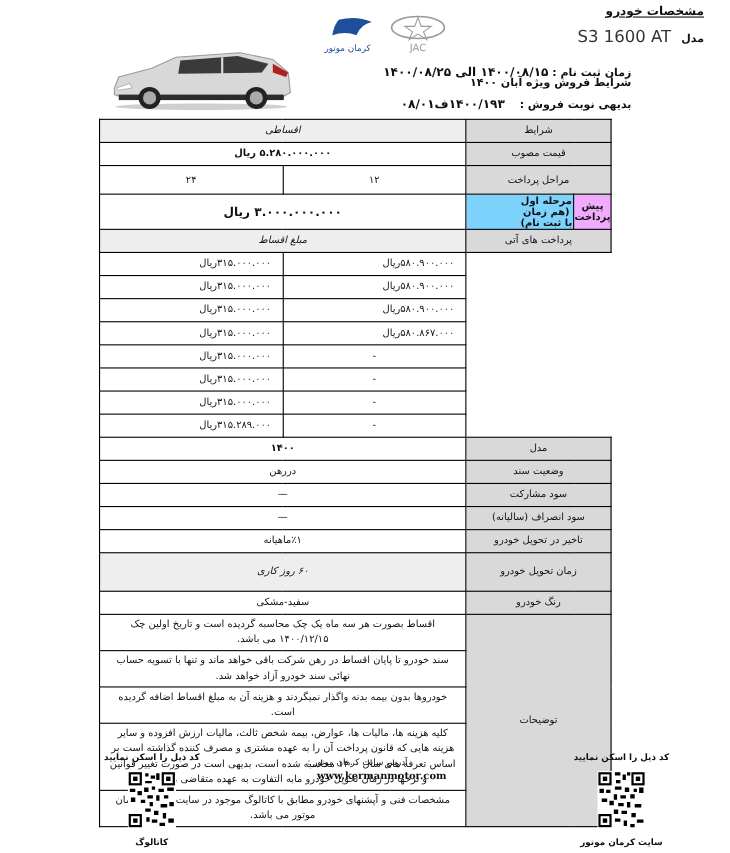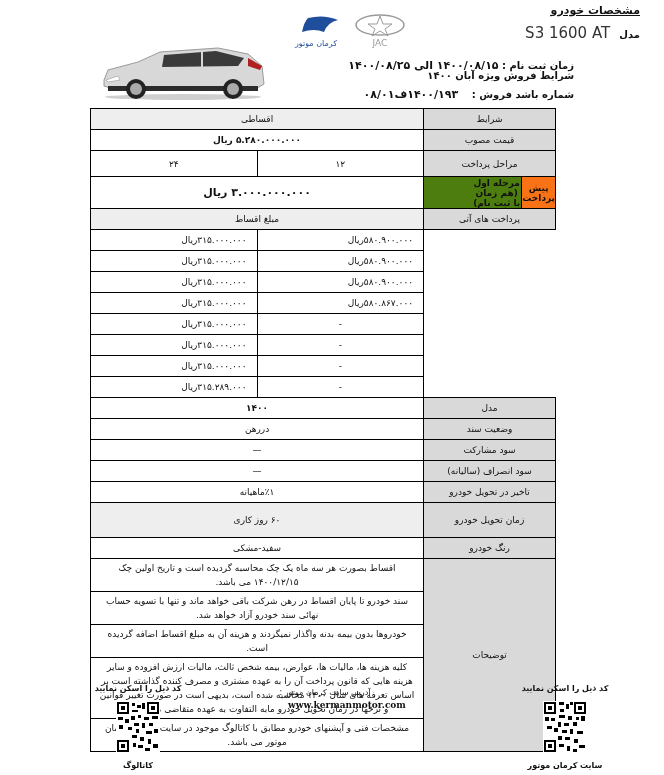--- a/index.html
+++ b/index.html
@@ -16,23 +16,23 @@
   .model-line b { font-weight: bold; margin-left: 6px; }
   .model-line span.v { font-size: 15px; color: #333; }
   .info { position: absolute; right: 90px; direction: rtl; font-size: 10px; font-weight: bold; white-space: nowrap; }
   .info1 { top: 28px; margin-top: 42px; }
   .info2 { top: 59px; }
   .info3 { top: 89px; right: 90px; }
   .info3 .num, .info2 .num { font-size: 11px; }
   table.main { position: absolute; left: 90px; top: 108px; width: 466px; border-collapse: collapse; direction: ltr; }
   table.main td { border: 1.5px solid #000; font-size: 9px; text-align: center; vertical-align: middle; height: 21px; direction: rtl; }
   td.lbl { background: #d9d9d9; width: 112px; font-size: 7px; font-weight: normal; }
-  td.sub { background: #f97316; font-size: 7px; font-weight: bold; width: 14px; }
-  td.sub2 { background: #4d7c0f; font-size: 6px; font-weight: bold; width: 101px; padding-left: 48px; }
-  td.grey { background: #eeeeee; }
+  td.sub { background: #f0abfc; font-size: 7px; font-weight: bold; width: 14px; }
+  td.sub2 { background: #7dd3fc; font-size: 6px; font-weight: bold; width: 101px; padding-left: 48px; }
+  td.grey { background: #eeeeee; font-style: italic; }
   td.big { font-size: 12px; font-weight: bold; }
   td.med { font-size: 11px; }
   .amt { display: flex; justify-content: flex-end; align-items: center; padding: 0 10px 0 6px; direction: ltr; font-size: 9px; }
   .amt .r { font-size: 9px; }
   td.note { font-size: 7px; height: 24px; padding: 2px 6px; line-height: 14px; }
   td.note.tall { height: 48px; }
 
   .footer { position: absolute; left: 0; top: 684px; width: 664px; height: 91px; }
   .qr-block { position: absolute; width: 100px; text-align: center; direction: rtl; font-size: 8px; font-weight: bold; }
   .qr-left { left: 88px; top: 0; }
@@ -72,21 +72,21 @@
   <div class="model-line">
     <b>مدل</b>
     <span class="v">S3 1600 AT</span>
   </div>
   <div class="info info1">شرایط فروش ویژه آبان ۱۴۰۰</div>
   <div class="info info2">
     <span>زمان ثبت نام :</span>
     <span class="num">۱۴۰۰/۰۸/۱۵ الی ۱۴۰۰/۰۸/۲۵</span>
   </div>
   <div class="info info3" style="top:88px;">
-    <span>شماره باشد فروش :</span>
+    <span>بدیهی نوبت فروش :</span>
     <span class="num" style="margin-right:10px;">۱۴۰۰/۱۹۳ف۰۸/۰۱</span>
   </div>
 </div>
 
 <table class="main">
   <tbody>
       <tr>
     <td colspan="2" class="grey">اقساطی</td>
     <td colspan="2" class="lbl">شرایط</td>
   </tr>

